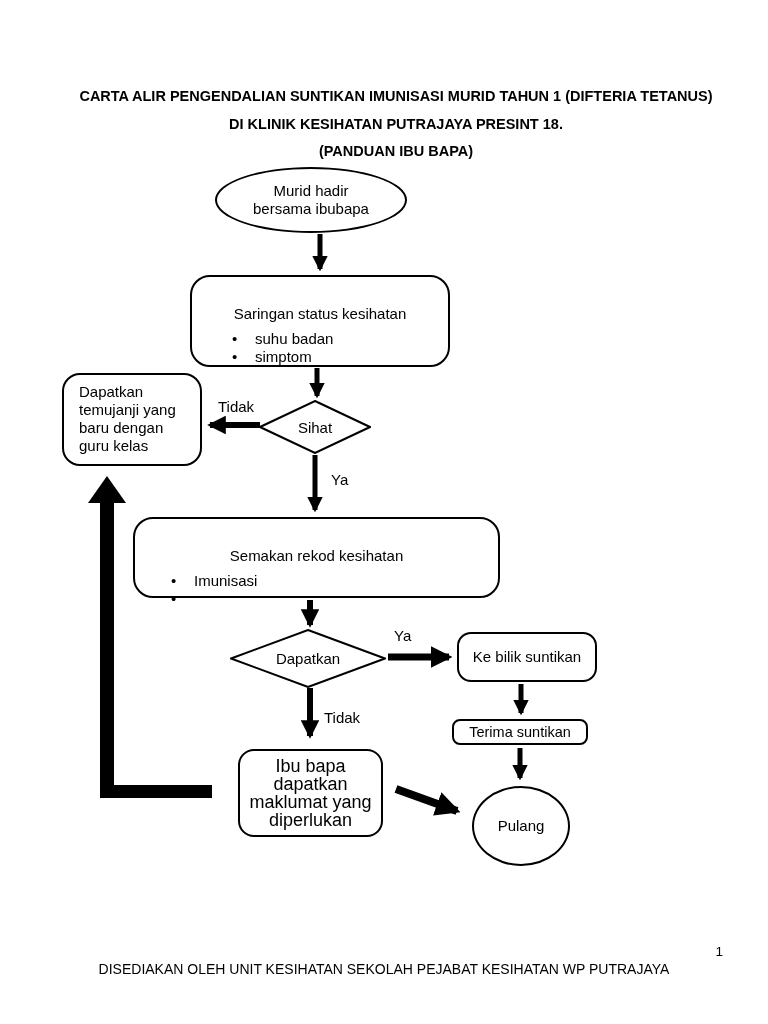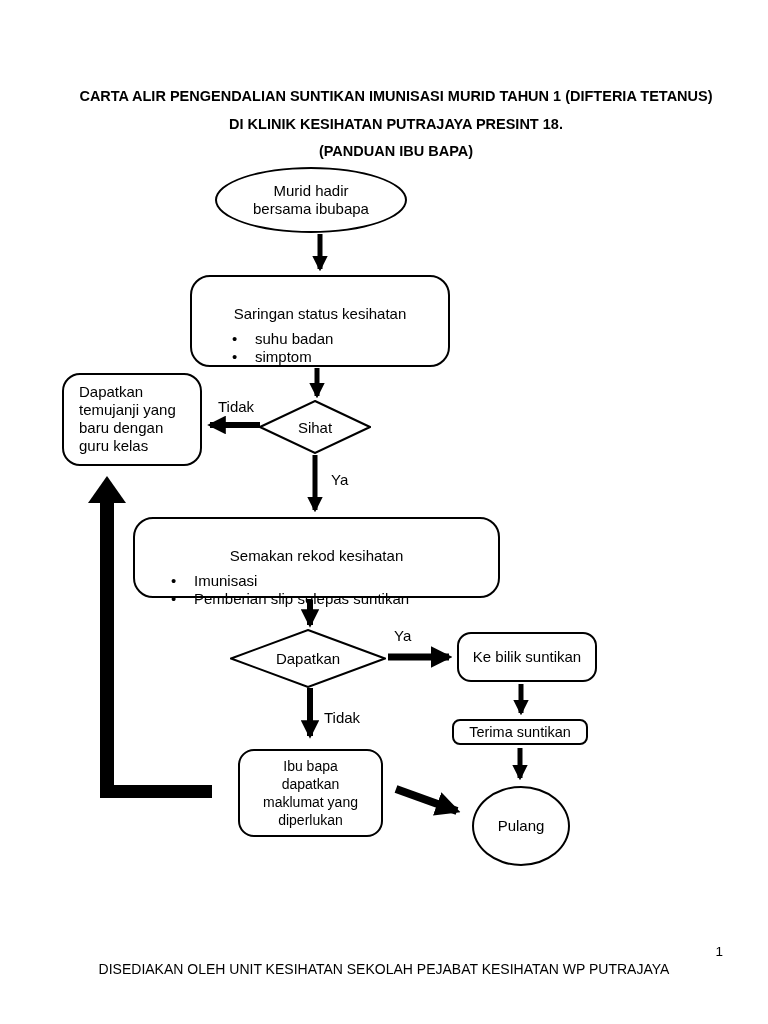--- a/index.html
+++ b/index.html
@@ -37,21 +37,21 @@
   .n-temujanji{left:62px;top:373px;width:140px;height:93px;border-radius:18px;
     padding:8px 6px 0 15px;}
   
   .n-semakan{left:133px;top:517px;width:367px;height:81px;border-radius:20px;}
   .n-semakan .li{padding-left:59px;}
   .n-semakan .dot{position:absolute;left:36px;top:0;}
   
   .n-kebilik{left:457px;top:632px;width:140px;height:50px;border-radius:14px;}
   .n-terima{left:452px;top:719px;width:136px;height:26px;border-radius:8px;font-size:14.5px;}
   .n-pulang{left:472px;top:786px;width:98px;height:80px;}
-  .n-ibubapa{left:238px;top:749px;width:145px;height:88px;border-radius:16px;font-size:14px;}
+  .n-ibubapa{left:238px;top:749px;width:145px;height:88px;border-radius:16px;font-size:18px;}
   
   .lbl{position:absolute;font-size:15px;line-height:16px;}
   .lbl-tidak1{left:210px;top:399px;width:52px;text-align:center;}
   .lbl-ya1{left:331px;top:472px;}
   .lbl-ya2{left:394px;top:628px;}
   .lbl-tidak2{left:324px;top:710px;}
   
   .overlay{position:absolute;left:0;top:0;width:768px;height:1024px;pointer-events:none;}
   
   .loop-h{position:absolute;left:100px;top:785px;width:112px;height:13px;background:#000;}
@@ -127,21 +127,20 @@
 
   <div class="node n-semakan">
     <div class="box-title">Semakan rekod kesihatan</div>
     <div class="box-list">
       <div class="li">
         <span class="dot">•</span>
         <span>Imunisasi</span>
       </div>
       <div class="li">
         <span class="dot">•</span>
-        <span>Pemberian slip selepas suntikan</span>
       </div>
     </div>
   </div>
 
   <div class="diamond d-lengkap">
     <svg width="156" height="59" viewBox="0 0 156 59">
       <polygon points="78,1 155,29.5 78,58 1,29.5" fill="#fff" stroke="#000" stroke-width="2"></polygon>
     </svg>
     <div class="diamond-text">Dapatkan</div>
   </div>

